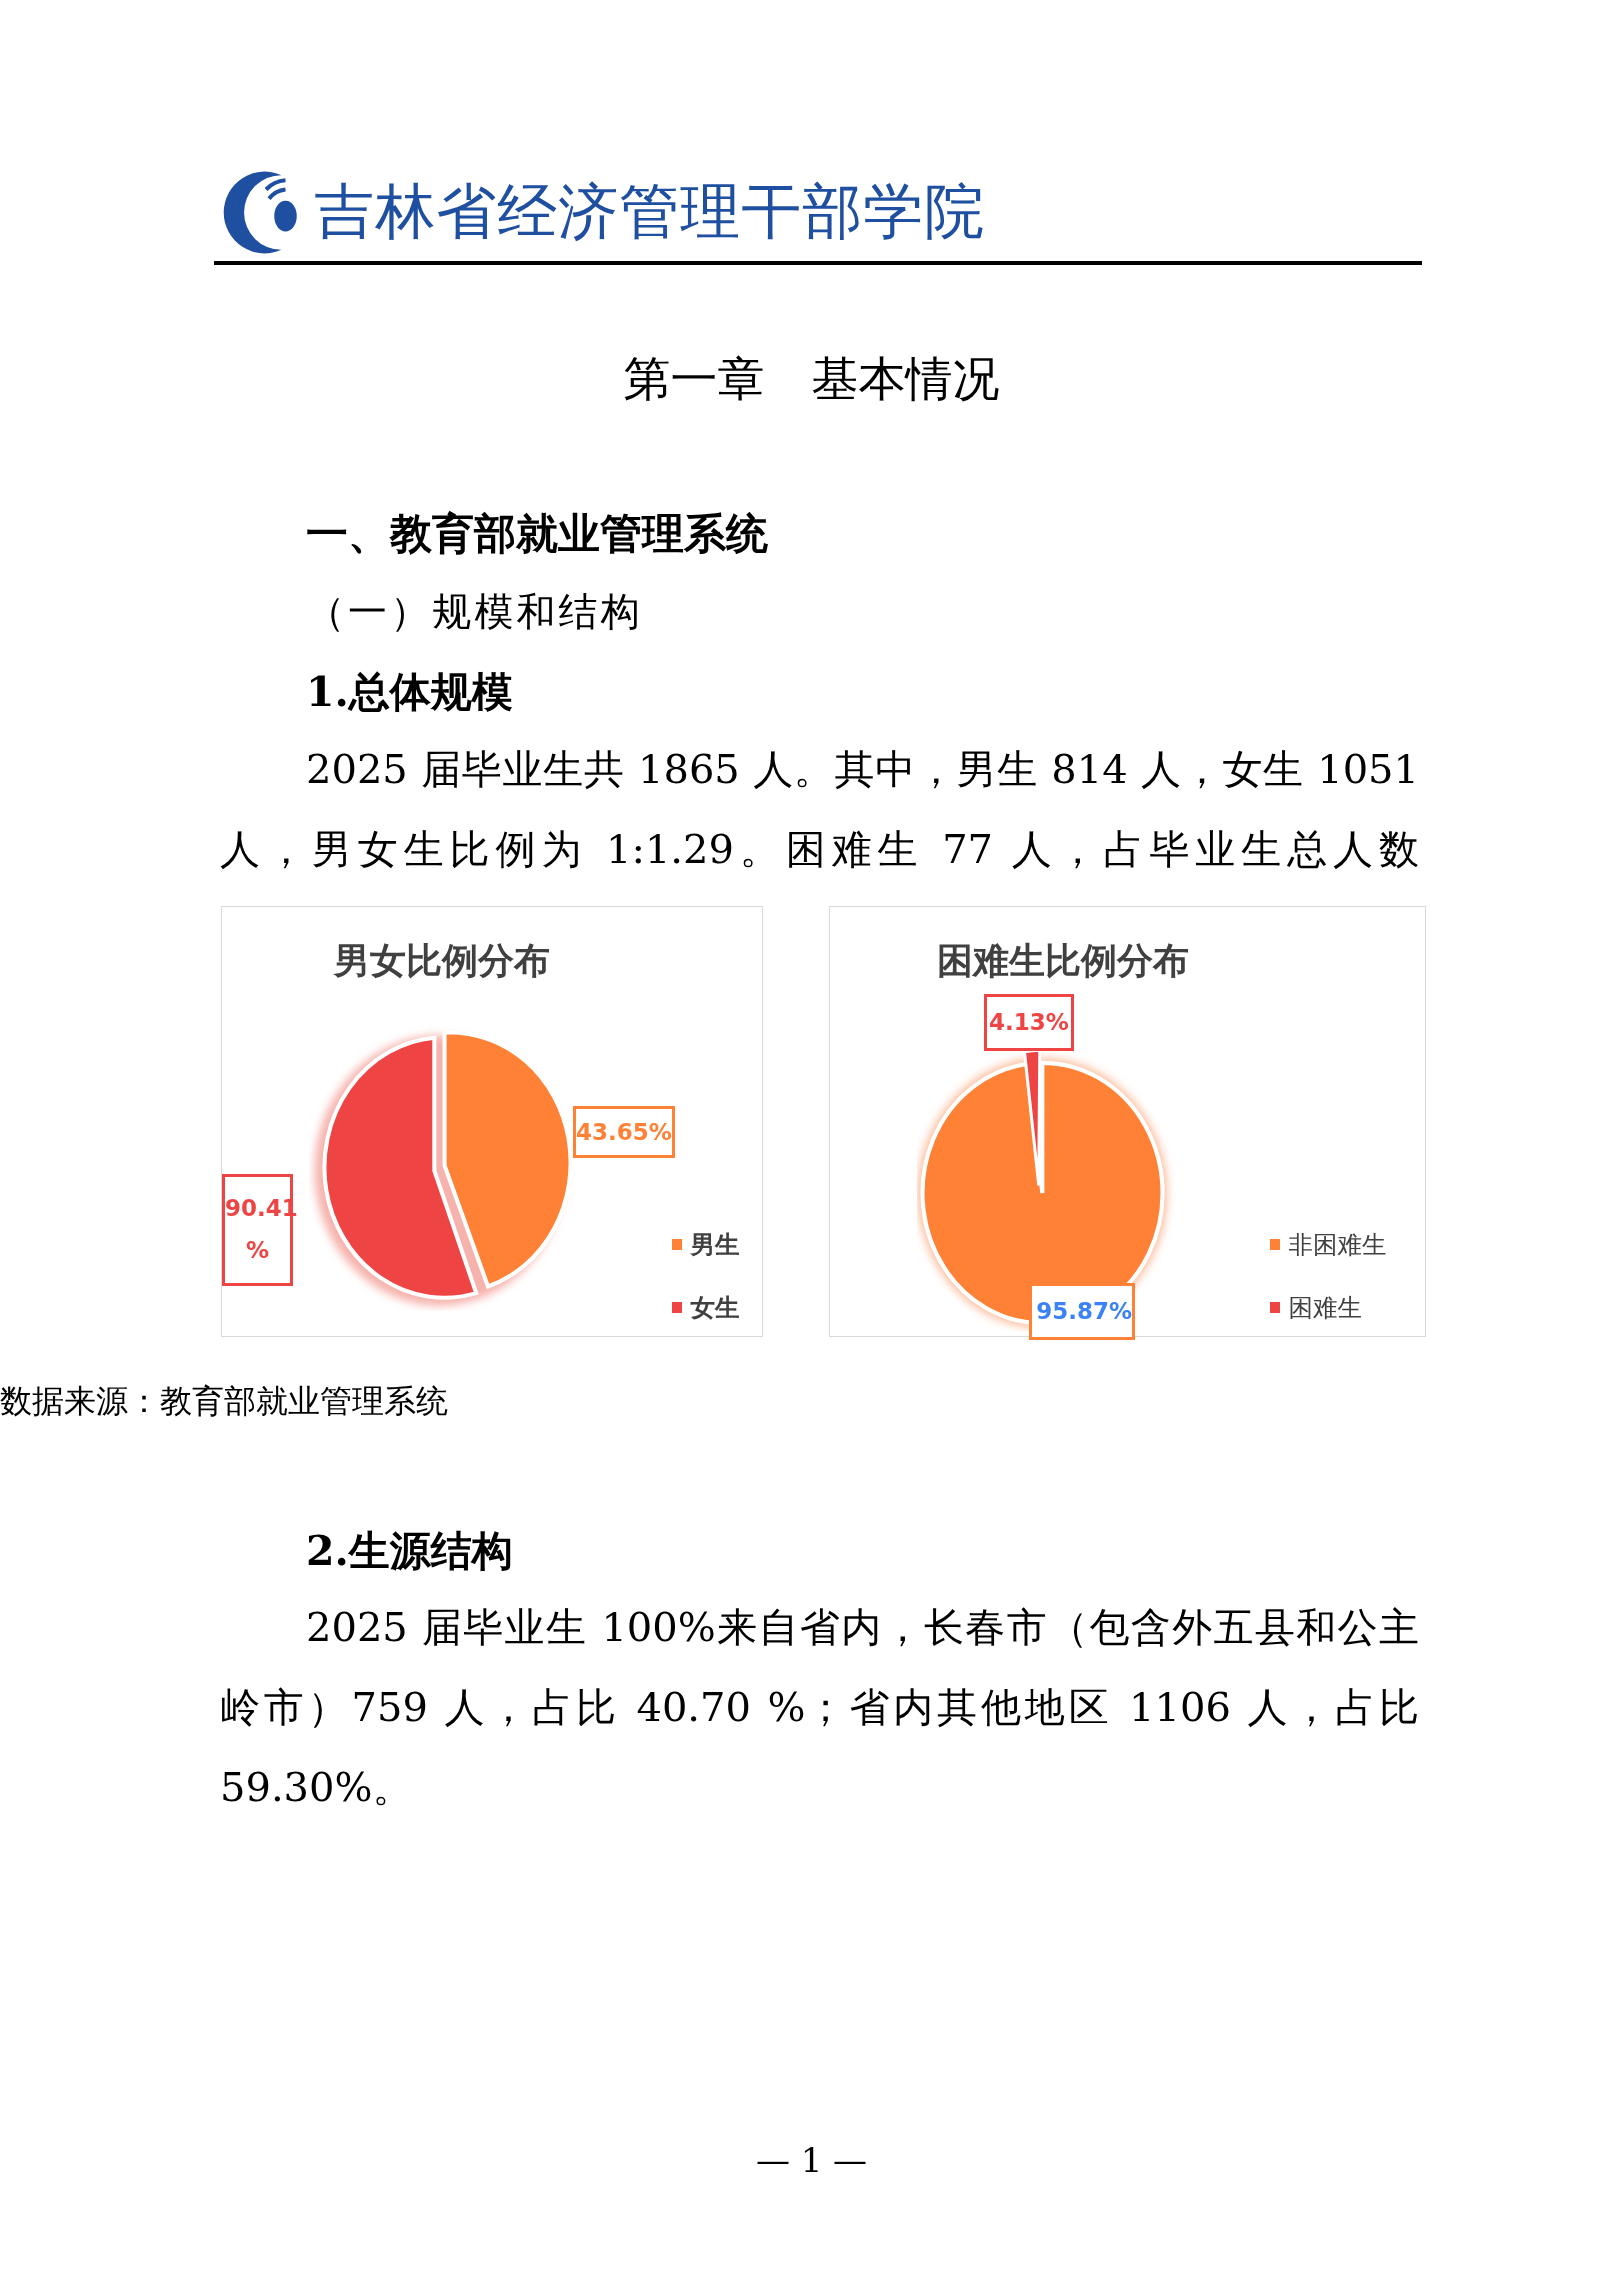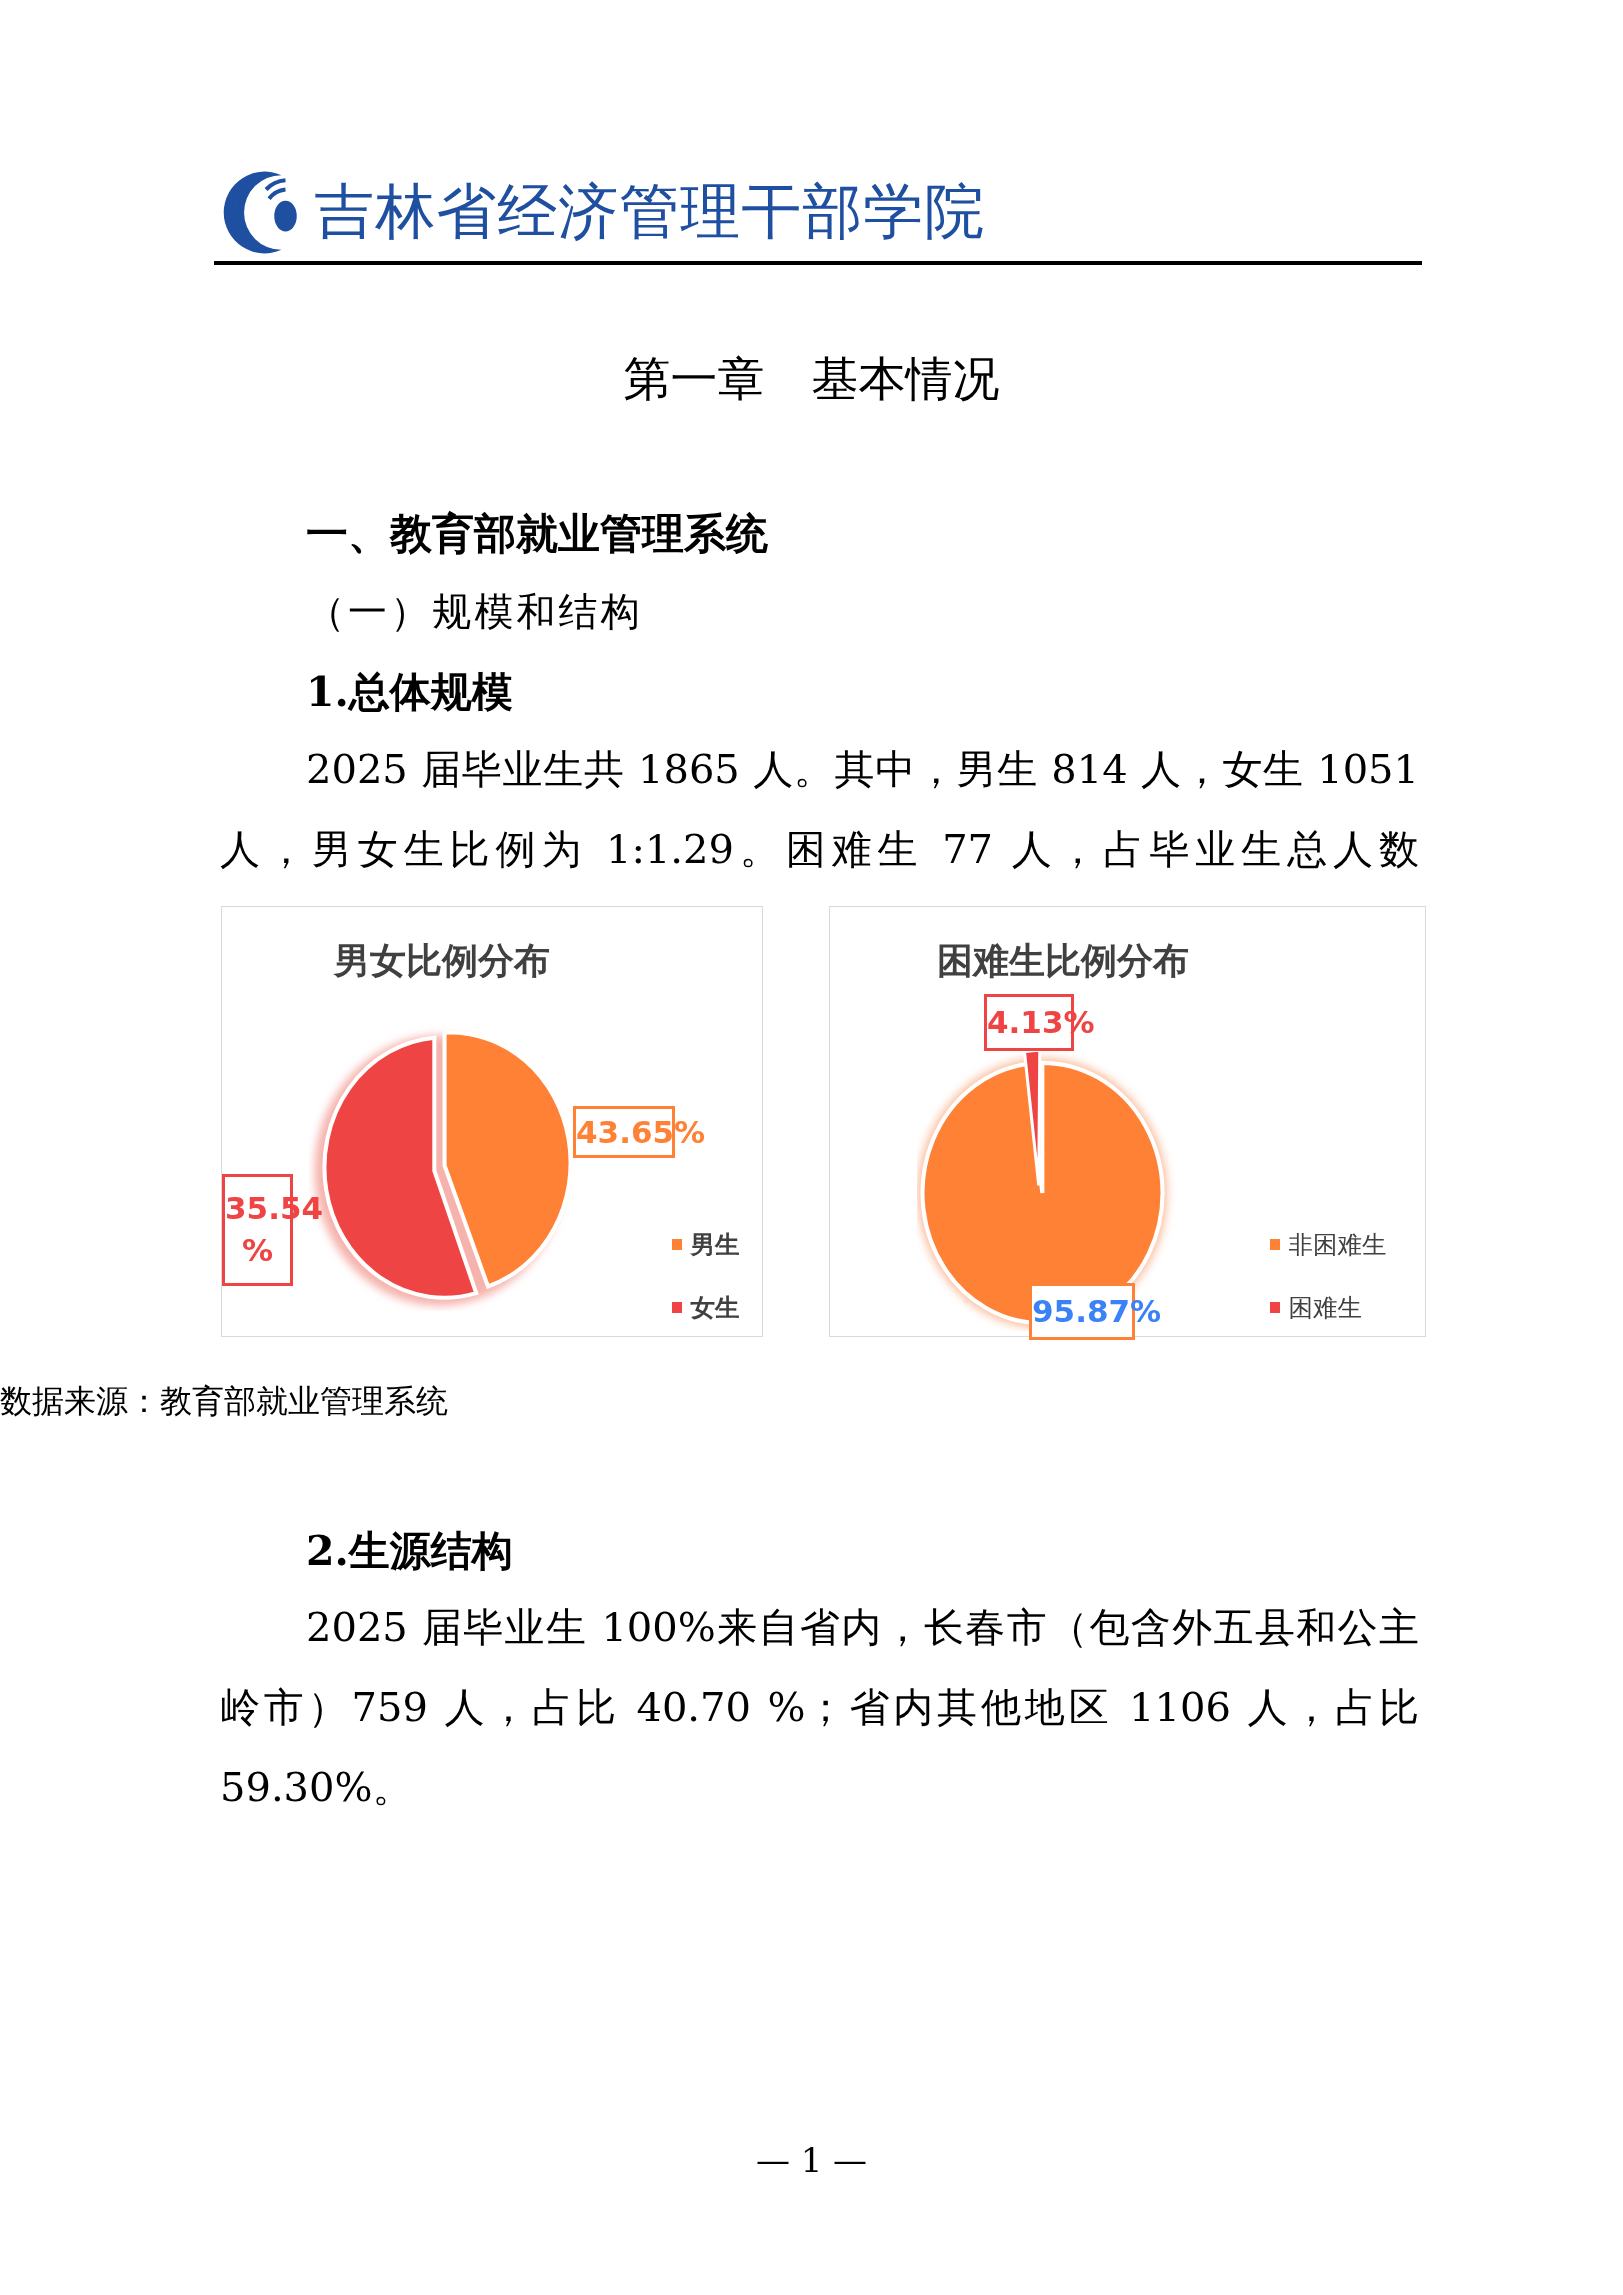--- a/index.html
+++ b/index.html
@@ -9,21 +9,21 @@
   .logo-text{font-family:"DejaVu Sans","Liberation Sans",sans-serif;color:#1f4fa0;font-size:60px;letter-spacing:1px;margin-left:7.2px;}
   .rule{left:214px;top:261px;width:1208px;height:3.6px;background:#000;}
   .chapter{left:0;width:1623px;top:348px;text-align:center;font-size:47px;font-family:"DejaVu Sans","Liberation Sans",sans-serif;}
   .h1{left:306px;top:506px;font-size:42px;font-weight:bold;font-family:"DejaVu Sans","Liberation Sans",sans-serif;}
   .h2{left:306px;top:585px;font-size:39px;letter-spacing:3.1px;}
   .h3{left:306px;top:665px;font-size:41px;font-weight:bold;}
   .para{left:220px;width:1199px;font-size:40px;line-height:80px;text-align:justify;text-align-last:left;}
   .para .indent{display:inline-block;width:86px;}
   .chartbox{border:1.5px solid #d9d9d9;background:#fff;}
   .chart-title{position:absolute;font-family:"DejaVu Sans","Liberation Sans",sans-serif;font-weight:bold;font-size:36px;color:#404040;}
-  .lbl{position:absolute;background:#fff;font-family:"DejaVu Sans","Liberation Sans",sans-serif;font-weight:bold;font-size:31px;text-align:center;border:3.1px solid;}
+  .lbl{position:absolute;background:#fff;font-family:"DejaVu Sans","Liberation Sans",sans-serif;font-weight:bold;font-size:23px;text-align:center;border:3.1px solid;}
   .legend{position:absolute;font-family:"DejaVu Sans","Liberation Sans",sans-serif;font-size:24.5px;color:#404040;display:flex;flex-direction:column;gap:30px;}
   .legend .it{display:flex;align-items:center;gap:8.2px;}
   .legend .sw{width:10.2px;height:10.2px;display:inline-block;}
   .caption{left:0;width:1509px;top:1380px;text-align:left;font-size:32px;}
   .pageno{left:0;width:1623px;top:2140px;text-align:center;font-size:34px;}
 </style>
 </head>
 <body>
 
 <div class="abs logo">
@@ -53,21 +53,21 @@
         </filter>
       </defs>
     <ellipse cx="255" cy="285" rx="245" ry="265" fill="#f6b3ad" filter="url(#g1)"></ellipse>
 
     <path d="M245 285 L245 25 A235 255 0 1 0 327 525 Z" fill="#ef4444" stroke="#fff" stroke-width="8"></path>
 
     <path d="M265 275 L265 15 A235 255 0 0 1 350 512 Z" fill="#fe8136" stroke="#fff" stroke-width="8"></path>
   </svg>
   <div class="lbl" style="left:351px;top:199px;width:96px;height:46px;line-height:46px;color:#fe8136;border-color:#fe8136;">43.65%</div>
   <div class="lbl" style="left:0;top:267px;width:71px;height:112px;line-height:42px;color:#ef4444;border-color:#ef4444;padding-top:10.2px;box-sizing:border-box;">
-    <div>35.54</div>
+    <div>90.41</div>
     <div>%</div>
   </div>
   <div class="legend" style="left:450px;top:321px;font-weight:bold;">
     <div class="it">
         <span class="sw" style="background:#fe8136"></span>
         <span>男生</span>
       </div>
     <div class="it">
         <span class="sw" style="background:#ef4444"></span>
         <span>女生</span>

